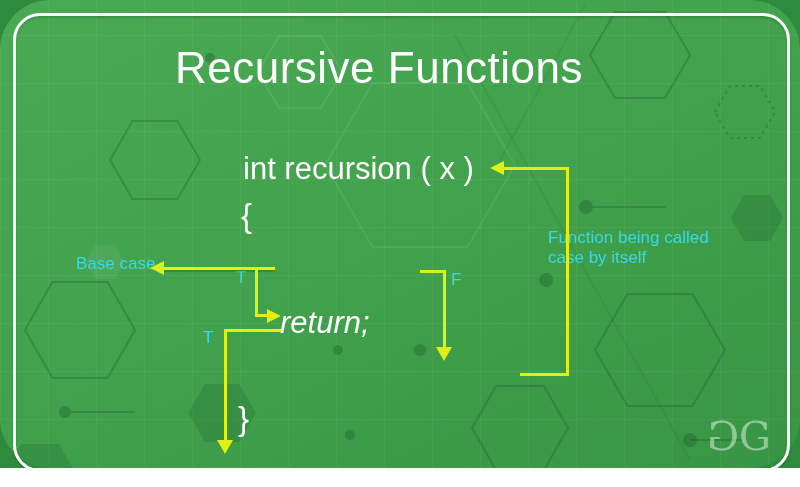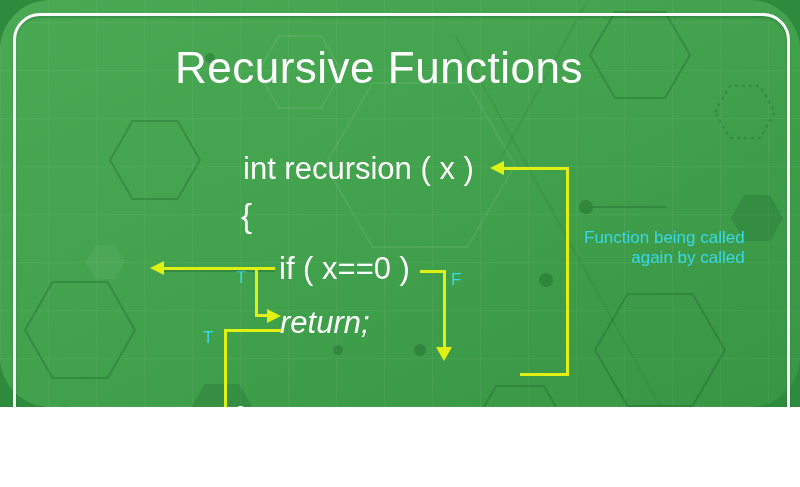--- a/index.html
+++ b/index.html
@@ -1,17 +1,17 @@
 <!DOCTYPE html>
 <html style="--panel-green: #41a14c; --corner-green: #2e8b3d; --arrow-yellow: #e0f012; --label-cyan: #38d8e8; --text-white: #ffffff;"><head>
 <meta charset="utf-8">
 <style>
   html,body{margin:0;padding:0;background:#ffffff;}
   #stage{
-    position:relative;width:800px;height:407px;overflow:hidden;
+    position:relative;width:800px;height:468px;overflow:hidden;
     background:var(--corner-green,#2e8b3d);
     font-family:"Liberation Sans",sans-serif;
   }
   #panel{
     position:absolute;inset:0;border-radius:50px;overflow:hidden;
     background-image:
       repeating-linear-gradient(90deg, rgba(255,255,255,0.05) 0 1px, rgba(255,255,255,0) 1px 48px),
       repeating-linear-gradient(0deg, rgba(255,255,255,0.05) 0 1px, rgba(255,255,255,0) 1px 48px),
       linear-gradient(155deg,#4aaa54 0%, #41a14c 50%, #389544 100%);
   }
@@ -32,21 +32,21 @@
   #code-open-brace{left:241px;top:199px;font-size:33px;}
   #code-condition{left:279px;top:253px;}
   #code-return{left:280px;top:307px;font-style:italic;}
   #code-call{left:283px;top:358px;}
   #code-close-brace{left:238px;top:402px;font-size:33px;}
   .cy{position:absolute;color:var(--label-cyan,#38d8e8);font-size:17px;line-height:1.18;white-space:nowrap;}
   #base-case-label{left:76px;top:254px;}
   #t-label-upper{left:236px;top:268px;}
   #t-label-lower{left:203px;top:328px;}
   #f-label{left:451px;top:270px;}
-  #callback-note{left:584px;top:228px;text-align:right;}
+  #callback-note{left:548px;top:228px;}
   .yl{position:absolute;background:var(--arrow-yellow,#e0f012);}
   .ah{position:absolute;width:0;height:0;}
   .ah.left{border-top:7px solid transparent;border-bottom:7px solid transparent;border-right:14px solid var(--arrow-yellow,#e0f012);}
   .ah.right{border-top:7px solid transparent;border-bottom:7px solid transparent;border-left:14px solid var(--arrow-yellow,#e0f012);}
   .ah.down{border-left:8px solid transparent;border-right:8px solid transparent;border-top:14px solid var(--arrow-yellow,#e0f012);}
   .shadowed{box-shadow:0 2px 0 rgba(10,60,25,.22);}
   #logo{
     position:absolute;left:710px;top:416px;
     font-family:"DejaVu Serif",serif;font-size:40px;line-height:1;
     color:rgba(240,252,243,0.48);letter-spacing:-3px;
@@ -97,30 +97,30 @@
       </g>
     </svg>
   </div>
 
   <div id="frame"></div>
 
   <h1 id="title">Recursive Functions</h1>
 
   <div class="code" id="code-signature">int recursion ( x )</div>
   <div class="code" id="code-open-brace">{</div>
-  <div class="code" id="code-condition">if ( x==0 )</div>
   <div class="code" id="code-return">return;</div>
   <div class="code" id="code-close-brace">}</div>
 
+  <div class="cy" id="base-case-label">Base case</div>
   <div class="cy" id="t-label-upper">T</div>
   <div class="cy" id="t-label-lower">T</div>
   <div class="cy" id="f-label">F</div>
   <div class="cy" id="callback-note">
     <div>Function being called</div>
-    <div>again by called</div>
+    <div>case by itself</div>
   </div>
 
   <div>
     <div class="yl shadowed" style="left:163px;top:267px;width:112px;height:3px;"></div>
     <div class="ah left" style="left:150px;top:261px;"></div>
   </div>
 
   <div>
     <div class="yl" style="left:255px;top:268px;width:3px;height:48px;"></div>
     <div class="yl" style="left:255px;top:314px;width:14px;height:3px;"></div>

